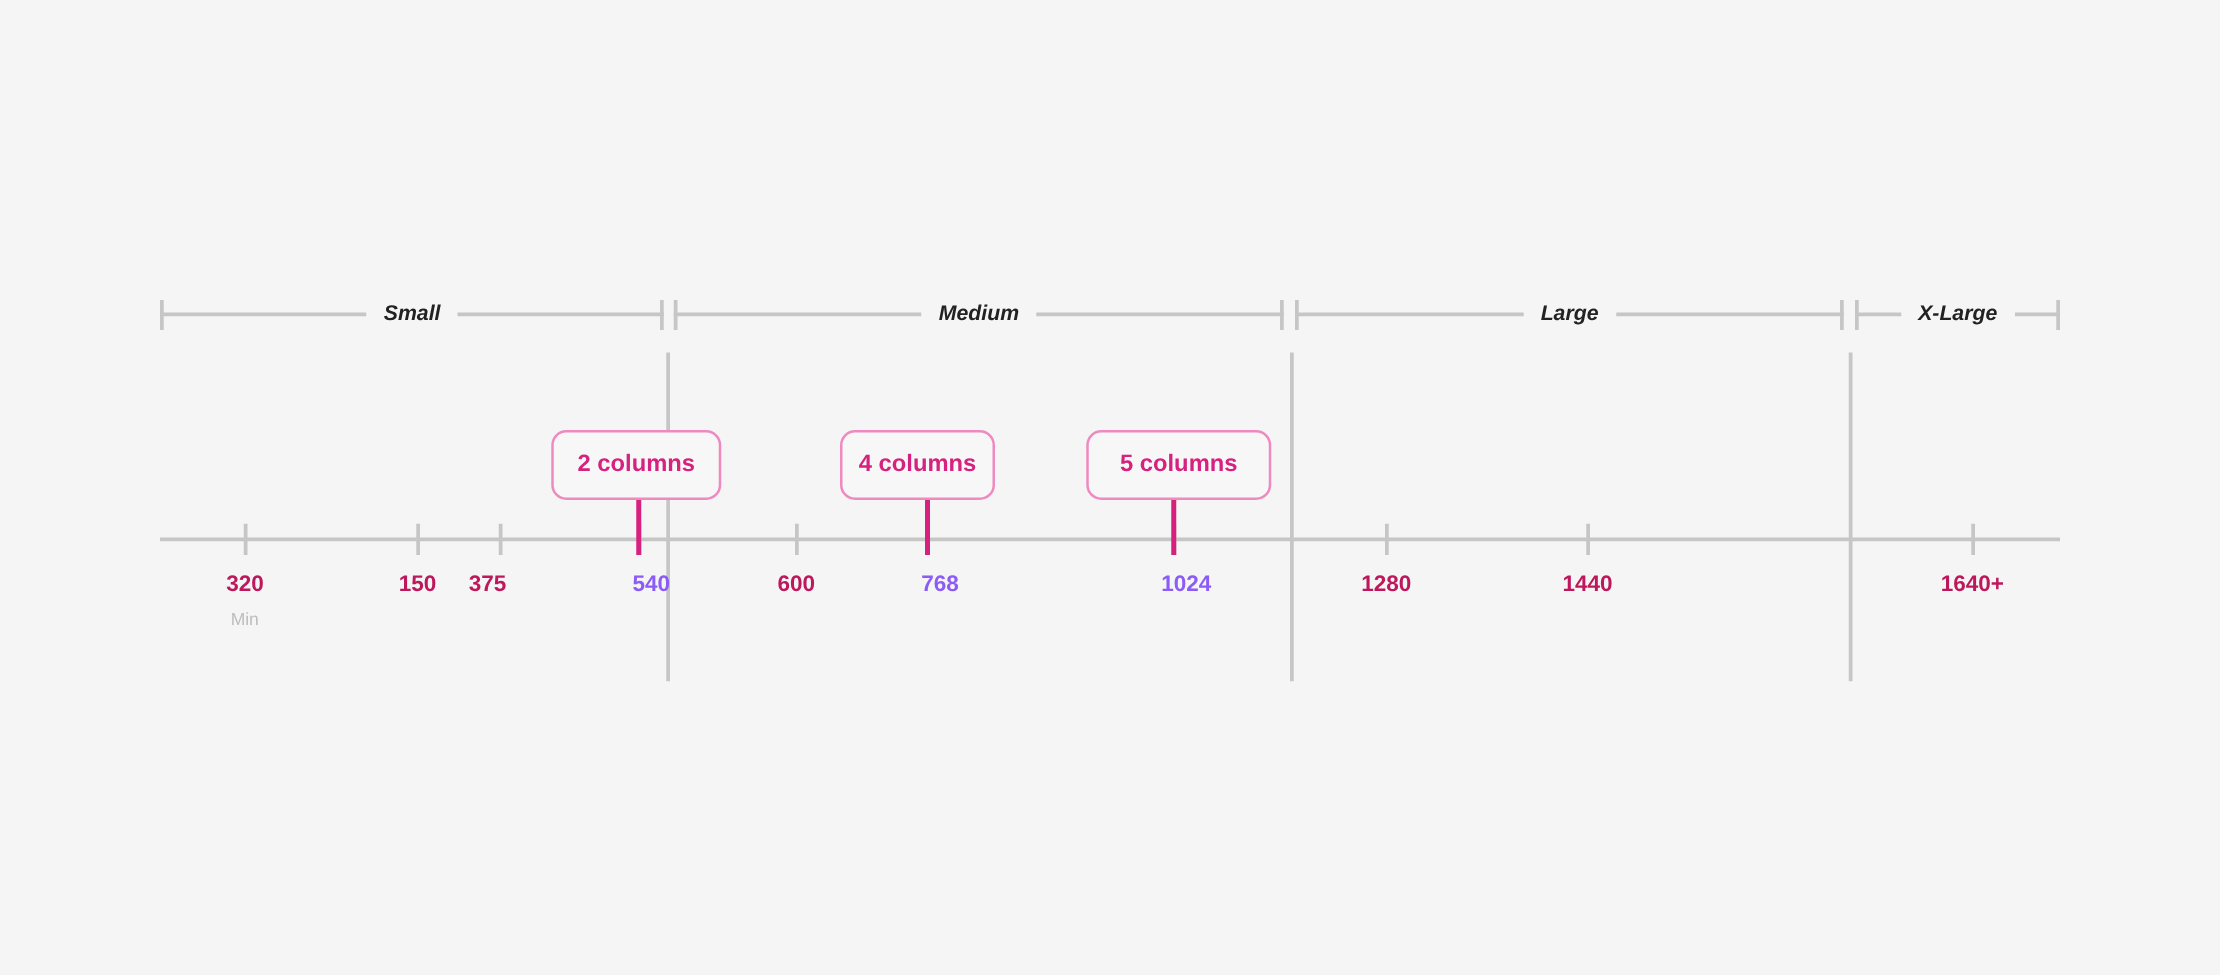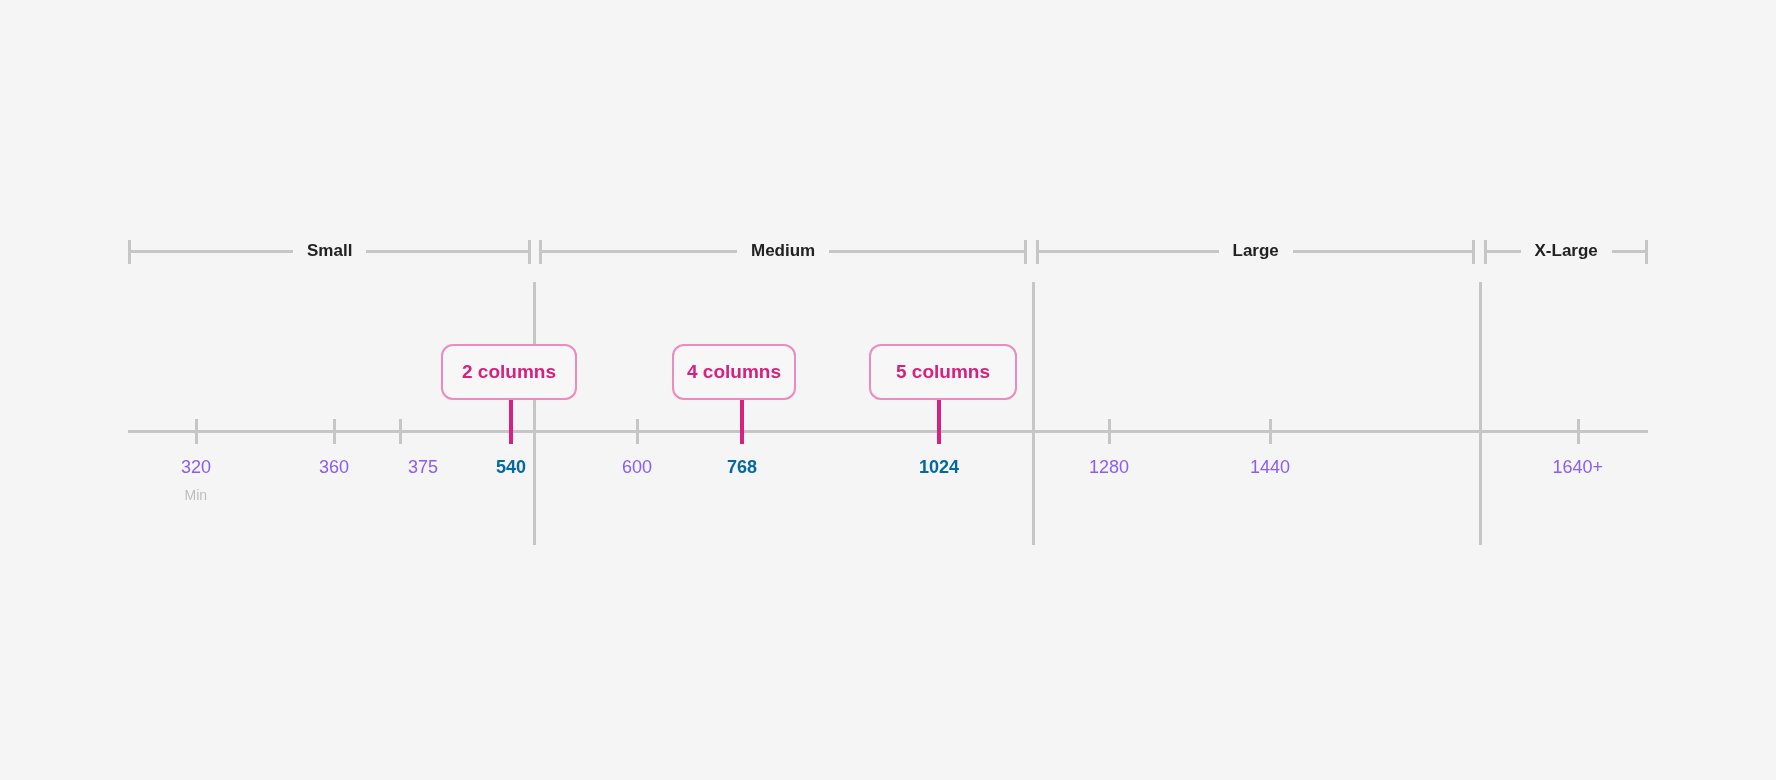--- a/index.html
+++ b/index.html
@@ -66,29 +66,30 @@
   }
   .tick {
     position: absolute;
     width: 3px;
     height: 25px;
     background: #c6c6c6;
   }
   .tick-label {
     position: absolute;
     font-size: 18px;
-    font-weight: normal;
-    color: #8b5cf6;
+    font-weight: bold;
+    color: #be185d;
     white-space: nowrap;
     text-align: center;
     line-height: 22px;
   }
   .tick-label.active {
-    color: #0369a1;
+    color: #8b5cf6;
     font-weight: bold;
+    margin-left: 10px;
   }
   .tick-sublabel {
     position: absolute;
     font-size: 14px;
     color: #bdbdbd;
     white-space: nowrap;
     text-align: center;
     line-height: 18px;
   }
 
@@ -113,21 +114,21 @@
     justify-content: center;
     padding: 0 20px;
     white-space: nowrap;
   }
 </style>
 </head>
 <body>
 
 <div id="stage">
 
-  <div class="bracket-row" id="bracket-row" style="top:232px;">
+  <div class="bracket-row" id="bracket-row" style="top:232px;font-style:italic;">
       <div class="bracket-label" style="visibility: visible; left: 307px;">Small</div>
       <div class="bracket-line" style="left: 128px; width: 165px;"></div>
       <div class="bracket-line" style="left: 366px; width: 165px;"></div>
       <div class="bracket-cap" style="left: 128px;"></div>
       <div class="bracket-cap" style="left: 528px;"></div>
       <div class="bracket-label" style="visibility: visible; left: 751px;">Medium</div>
       <div class="bracket-line" style="left: 539px; width: 198px;"></div>
       <div class="bracket-line" style="left: 829px; width: 198px;"></div>
       <div class="bracket-cap" style="left: 539px;"></div>
       <div class="bracket-cap" style="left: 1024px;"></div>
@@ -148,23 +149,23 @@
       <div class="divider" style="left: 1032px; top: 282px; height: 263px;"></div>
       <div class="divider" style="left: 1479px; top: 282px; height: 263px;"></div>
     </div>
 
   <div id="axis-layer">
       <div class="axis-line" style="left: 128px; width: 1520px; top: 430px;"></div>
       <div class="tick" style="left: 195px; top: 419px;"></div>
       <div class="tick-label" style="top: 456px; visibility: visible; left: 181px;">320</div>
       <div class="tick-sublabel" style="top: 486px; visibility: visible; left: 184.5px;">Min</div>
       <div class="tick" style="left: 333px; top: 419px;"></div>
-      <div class="tick-label" style="top: 456px; visibility: visible; left: 319px;">360</div>
+      <div class="tick-label" style="top: 456px; visibility: visible; left: 319px;">150</div>
       <div class="tick" style="left: 399px; top: 419px;"></div>
-      <div class="tick-label" style="top: 456px; visibility: visible; left: 408px;">375</div>
+      <div class="tick-label" style="top: 456px; visibility: visible; left: 375px;">375</div>
       <div class="tick" style="left: 510px; top: 419px;"></div>
       <div class="tick-label active" style="top: 456px; visibility: visible; left: 496px;">540</div>
       <div class="tick" style="left: 636px; top: 419px;"></div>
       <div class="tick-label" style="top: 456px; visibility: visible; left: 622px;">600</div>
       <div class="tick" style="left: 741px; top: 419px;"></div>
       <div class="tick-label active" style="top: 456px; visibility: visible; left: 727px;">768</div>
       <div class="tick" style="left: 938px; top: 419px;"></div>
       <div class="tick-label active" style="top: 456px; visibility: visible; left: 919px;">1024</div>
       <div class="tick" style="left: 1108px; top: 419px;"></div>
       <div class="tick-label" style="top: 456px; visibility: visible; left: 1089px;">1280</div>

